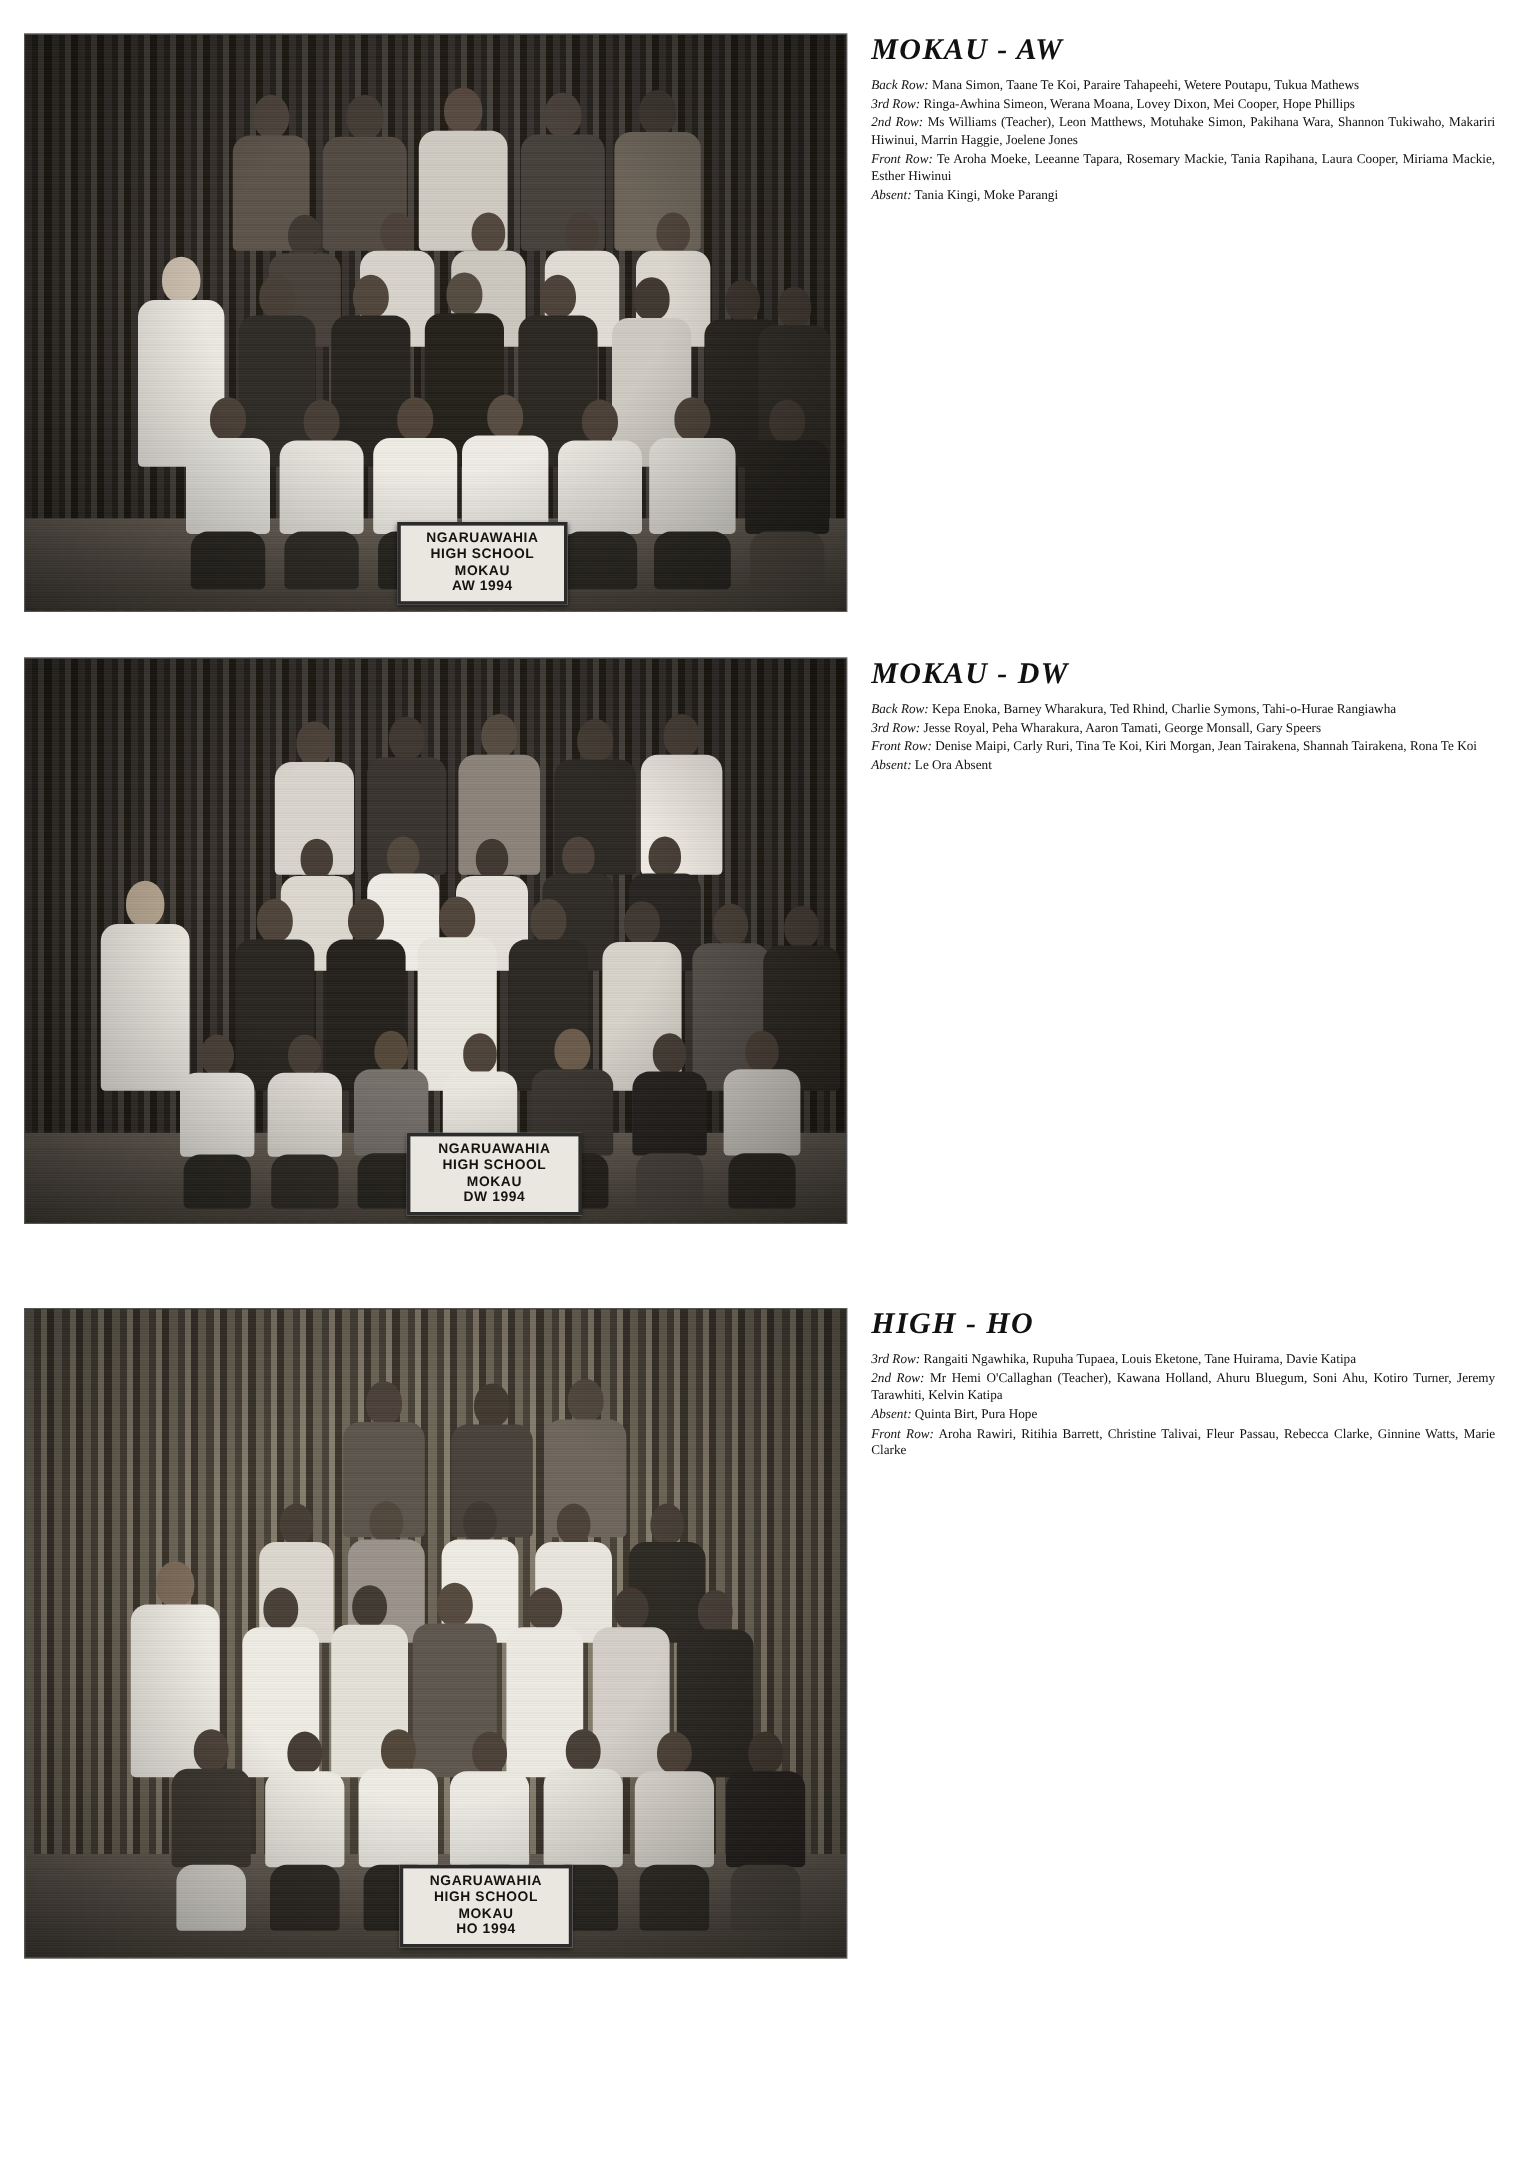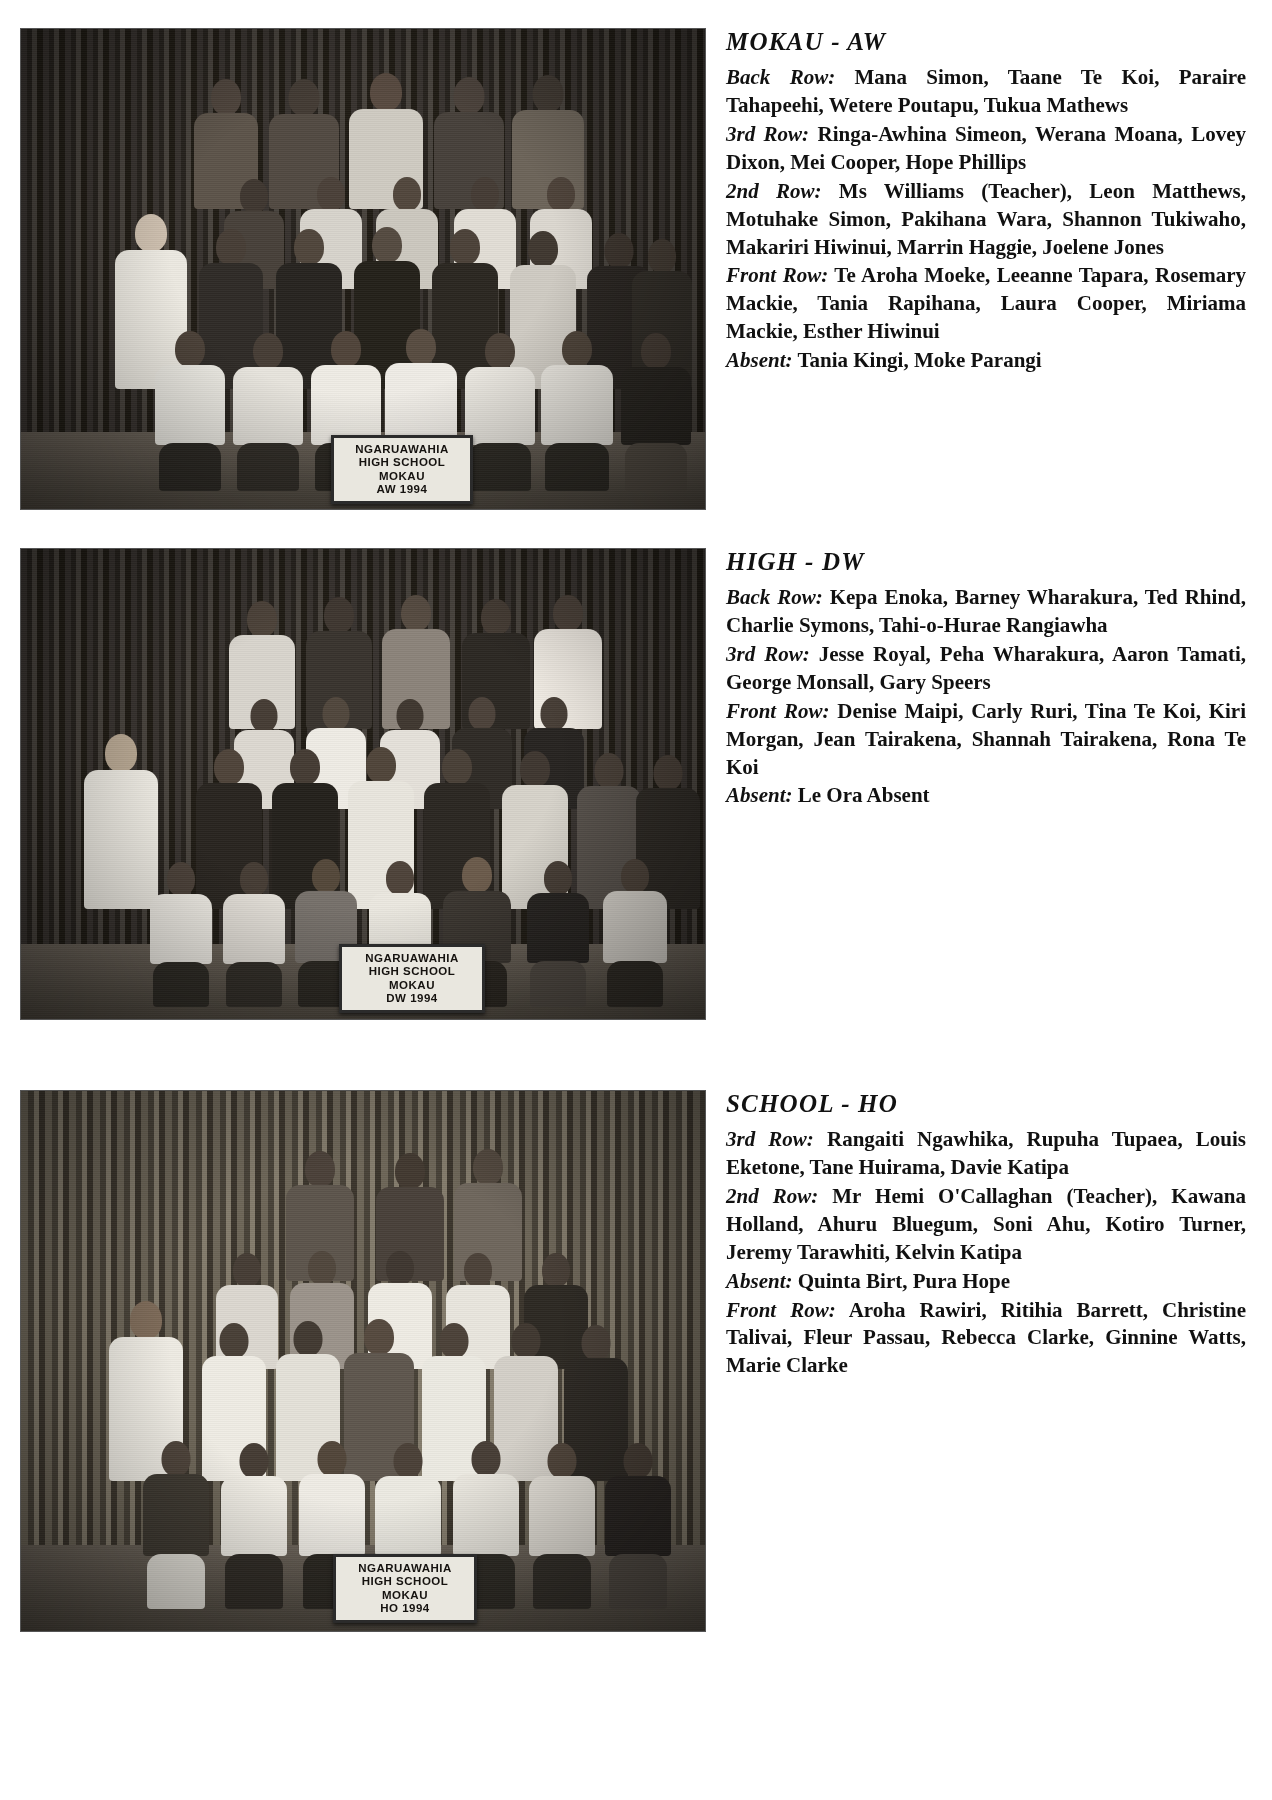--- a/index.html
+++ b/index.html
@@ -126,25 +126,24 @@
   }
   .caption h2 {
     font-family: "Liberation Serif", serif;
     font-size: 25px;
     font-weight: bold;
     letter-spacing: 1.2px;
     margin: 0 0 8px 0;
     font-style: italic;
   }
   .cap-line {
-    font-size: 21px;
+    font-size: 11px;
     line-height: 1.33;
     text-align: justify;
     margin: 0 0 1px 0;
-    font-weight: bold;
   }
   .cap-label {
     font-style: italic;
   }
 </style>
 </head>
 <body>
 
 <div class="page">
 
@@ -425,21 +424,21 @@
           <div>MOKAU</div>
           <div>DW 1994</div>
         </div>
 
         <div class="grain"></div>
         <div class="vignette"></div>
       </div>
     </div>
 
     <div class="caption">
-      <h2>HIGH - DW</h2>
+      <h2>MOKAU - DW</h2>
       <p class="cap-line">
         <span class="cap-label">Back Row:</span>
         <span>Kepa Enoka, Barney Wharakura, Ted Rhind, Charlie Symons, Tahi-o-Hurae Rangiawha</span>
       </p>
       <p class="cap-line">
         <span class="cap-label">3rd Row:</span>
         <span>Jesse Royal, Peha Wharakura, Aaron Tamati, George Monsall, Gary Speers</span>
       </p>
       <p class="cap-line">
         <span class="cap-label">Front Row:</span>
@@ -563,21 +562,21 @@
           <div>MOKAU</div>
           <div>HO 1994</div>
         </div>
 
         <div class="grain"></div>
         <div class="vignette"></div>
       </div>
     </div>
 
     <div class="caption">
-      <h2>SCHOOL - HO</h2>
+      <h2>HIGH - HO</h2>
       <p class="cap-line">
         <span class="cap-label">3rd Row:</span>
         <span>Rangaiti Ngawhika, Rupuha Tupaea, Louis Eketone, Tane Huirama, Davie Katipa</span>
       </p>
       <p class="cap-line">
         <span class="cap-label">2nd Row:</span>
         <span>Mr Hemi O'Callaghan (Teacher), Kawana Holland, Ahuru Bluegum, Soni Ahu, Kotiro Turner, Jeremy Tarawhiti, Kelvin Katipa</span>
       </p>
       <p class="cap-line">
         <span class="cap-label">Absent:</span>

